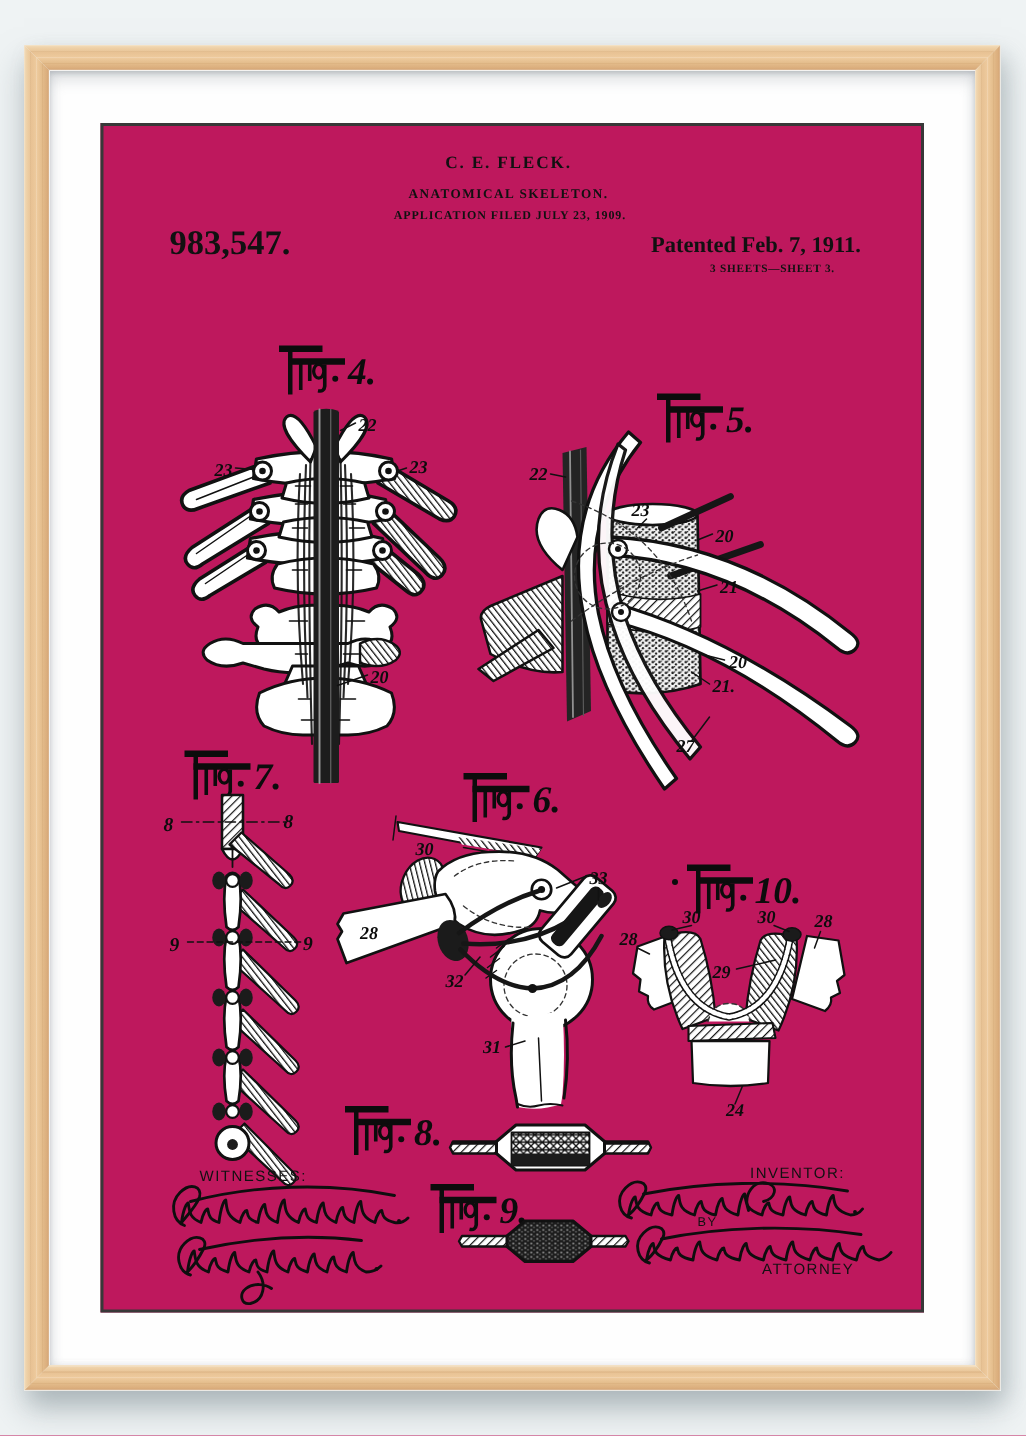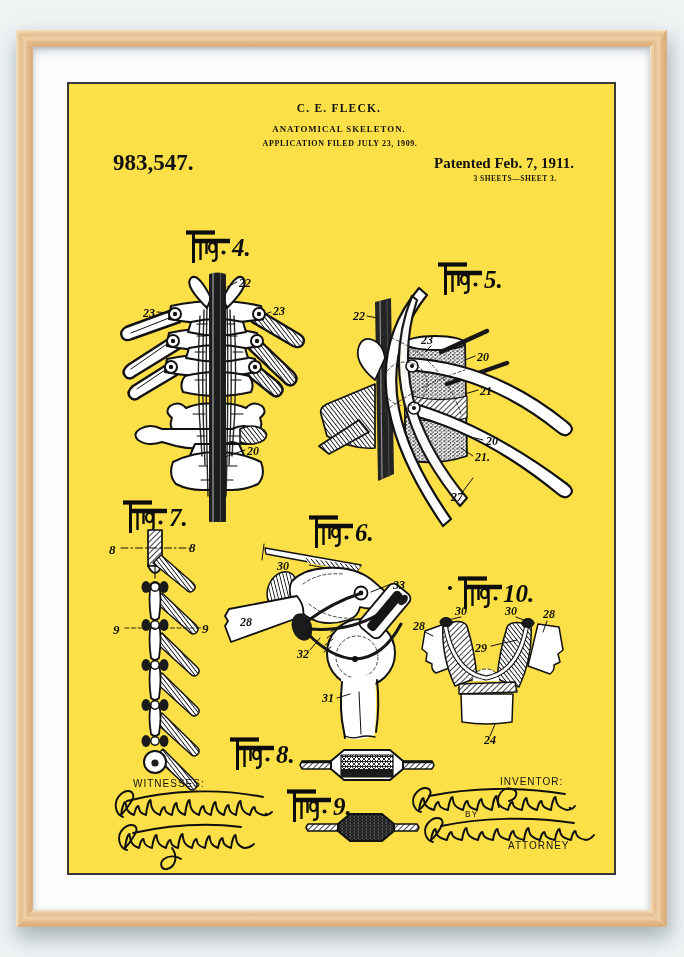--- a/index.html
+++ b/index.html
@@ -11,21 +11,21 @@
   .barH{background:linear-gradient(to bottom,#f2ddbd 0%,#eed0a6 12%,#e8c294 30%,#eecb9e 50%,#e4bd8c 70%,#dbae7d 90%,#cfa071 100%);}
   .barV{background:linear-gradient(to right,#f2ddbd 0%,#eed0a6 12%,#e8c294 30%,#eecb9e 50%,#e4bd8c 70%,#dbae7d 90%,#cfa071 100%);}
   .grainH{position:absolute;inset:0;background:repeating-linear-gradient(to bottom,rgba(255,255,255,.16) 0 1px,rgba(0,0,0,0) 1px 4px,rgba(165,115,62,.10) 4px 5px,rgba(0,0,0,0) 5px 8px);}
   .grainV{position:absolute;inset:0;background:repeating-linear-gradient(to right,rgba(255,255,255,.16) 0 1px,rgba(0,0,0,0) 1px 4px,rgba(165,115,62,.10) 4px 5px,rgba(0,0,0,0) 5px 8px);}
   #bt{left:0;top:0;width:651px;height:17px;clip-path:polygon(0 0,651px 0,634px 17px,17px 17px);}
   #bb{left:0;top:880px;width:651px;height:17px;clip-path:polygon(17px 0,634px 0,651px 17px,0 17px);}
   #bl{left:0;top:0;width:17px;height:897px;clip-path:polygon(0 0,17px 17px,17px 880px,0 897px);}
   #br{left:634px;top:0;width:17px;height:897px;clip-path:polygon(17px 0,17px 897px,0 880px,0 17px);}
   #matte{position:absolute;left:17px;top:17px;width:617px;height:863px;background:#fefefe;
          box-shadow:inset 0 7px 9px rgba(90,100,110,.18), inset 0 2px 3px rgba(90,100,110,.22), inset 3px 0 6px rgba(90,100,110,.08), inset -3px 0 6px rgba(90,100,110,.08);}
-  #poster{position:absolute;left:67px;top:82px;width:545px;height:789px;background:#fde047;
+  #poster{position:absolute;left:67px;top:82px;width:545px;height:789px;background:#be185d;
           border:2px solid #383838;}
 </style>
 </head>
 <body>
   <div id="frame">
     <div class="bar barH" id="bt">
       <div class="grainH"></div>
     </div>
     <div class="bar barH" id="bb">
       <div class="grainH"></div>

